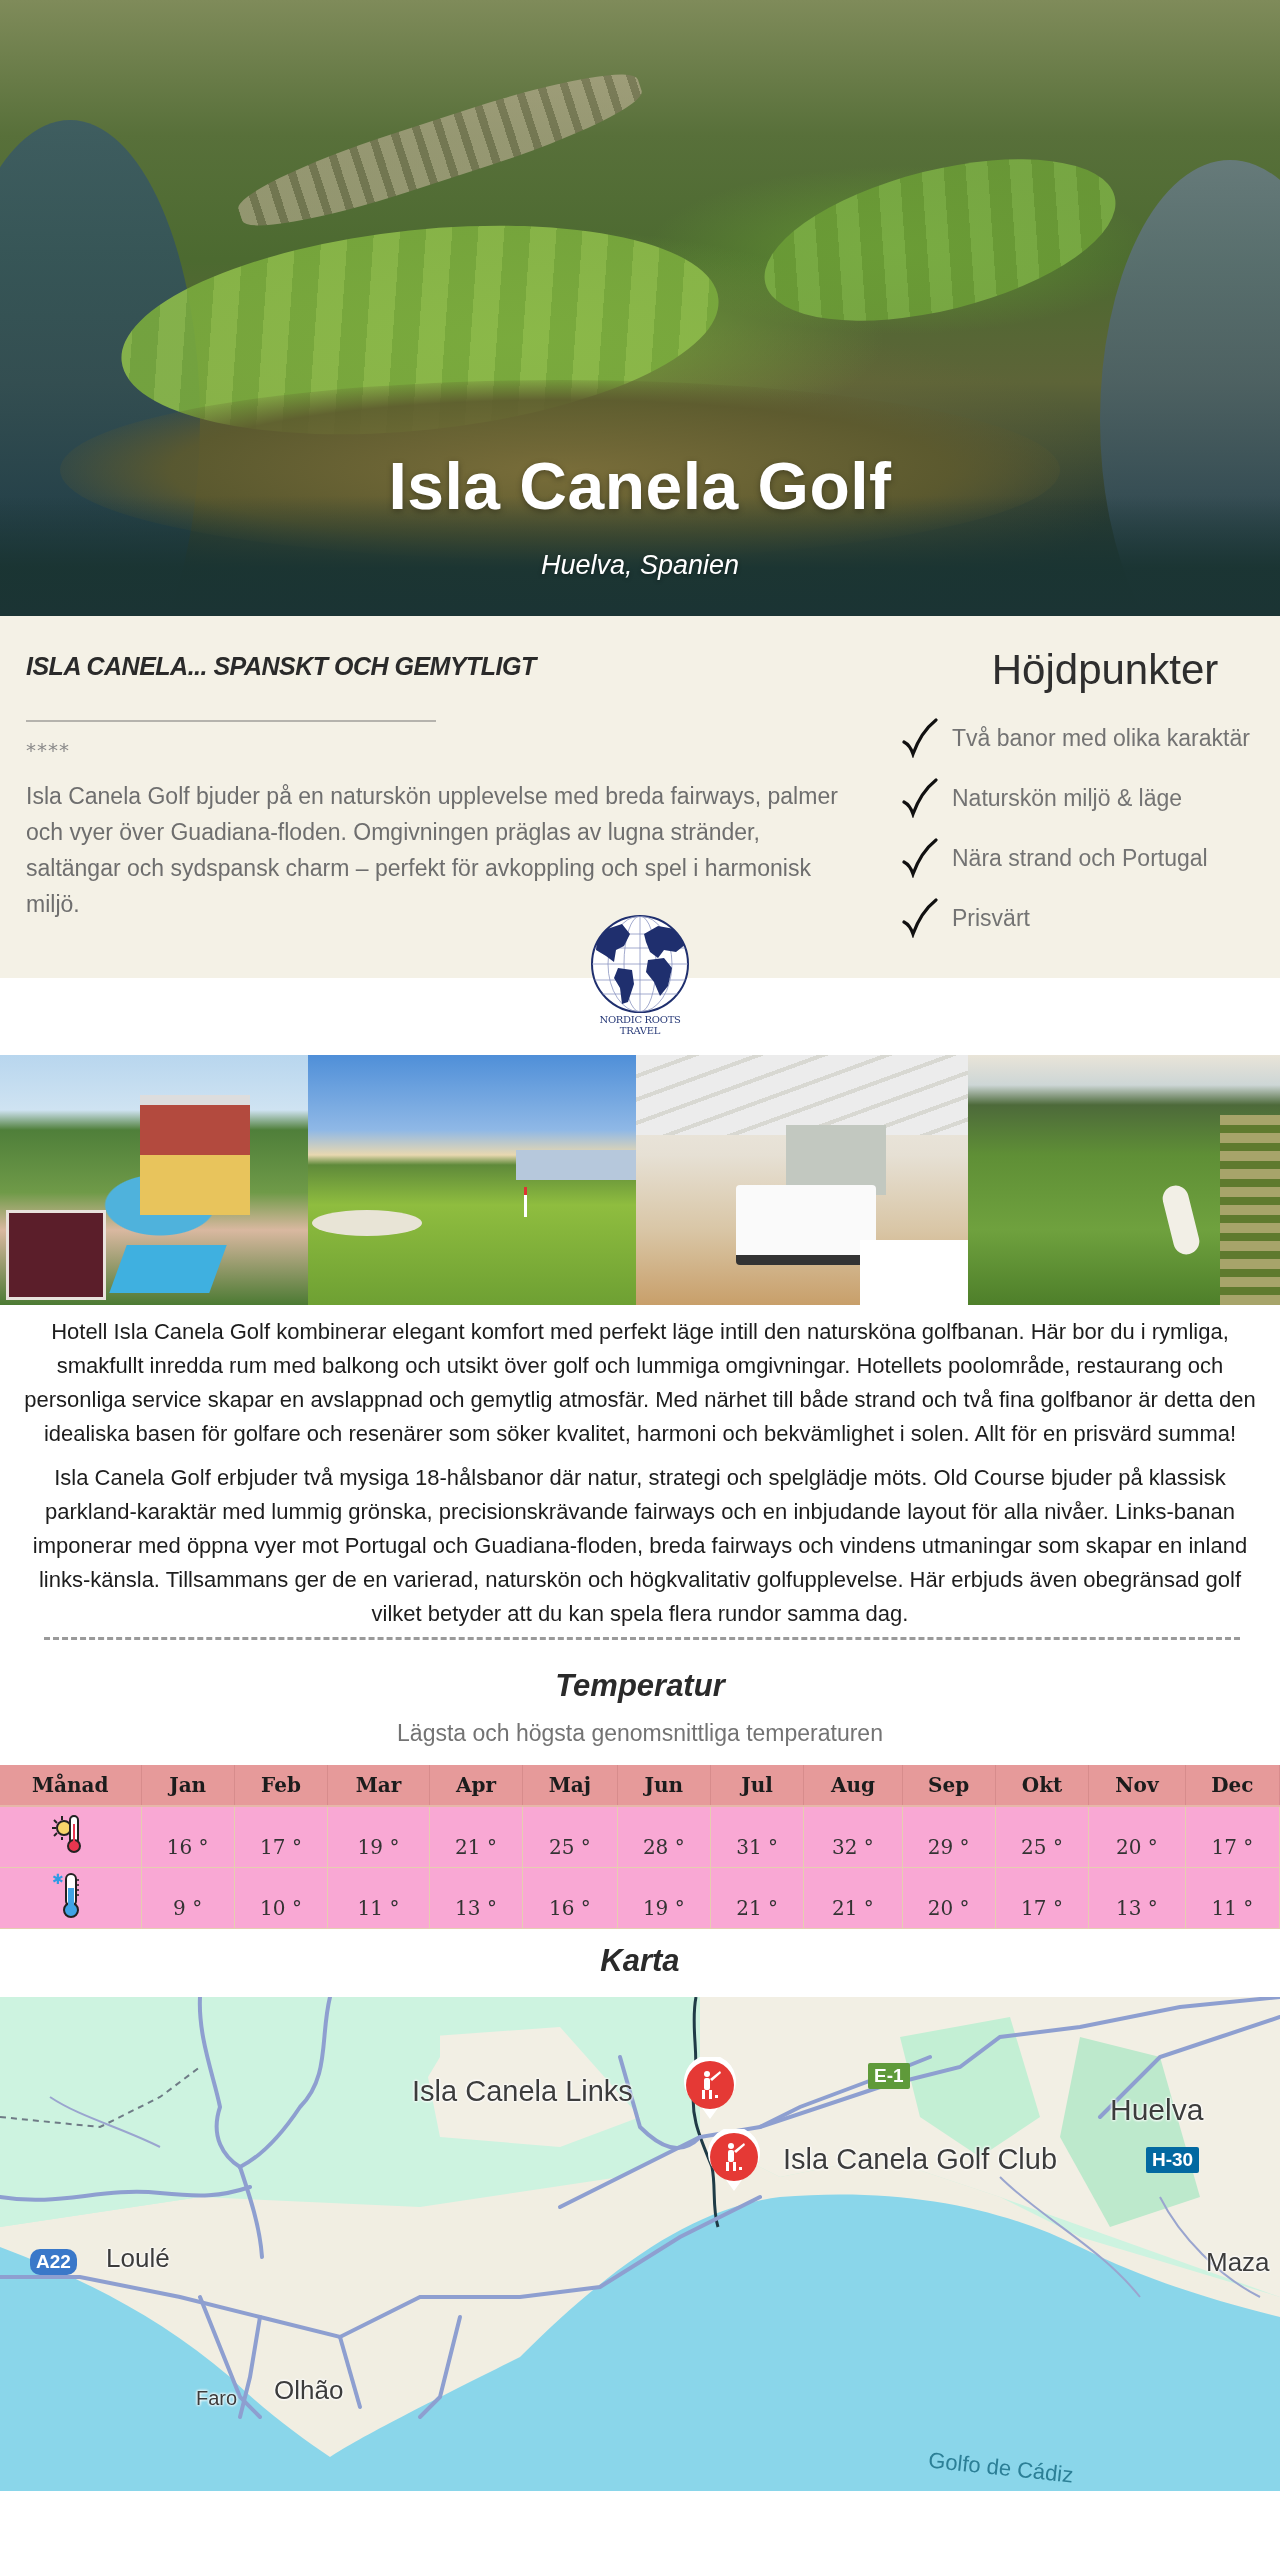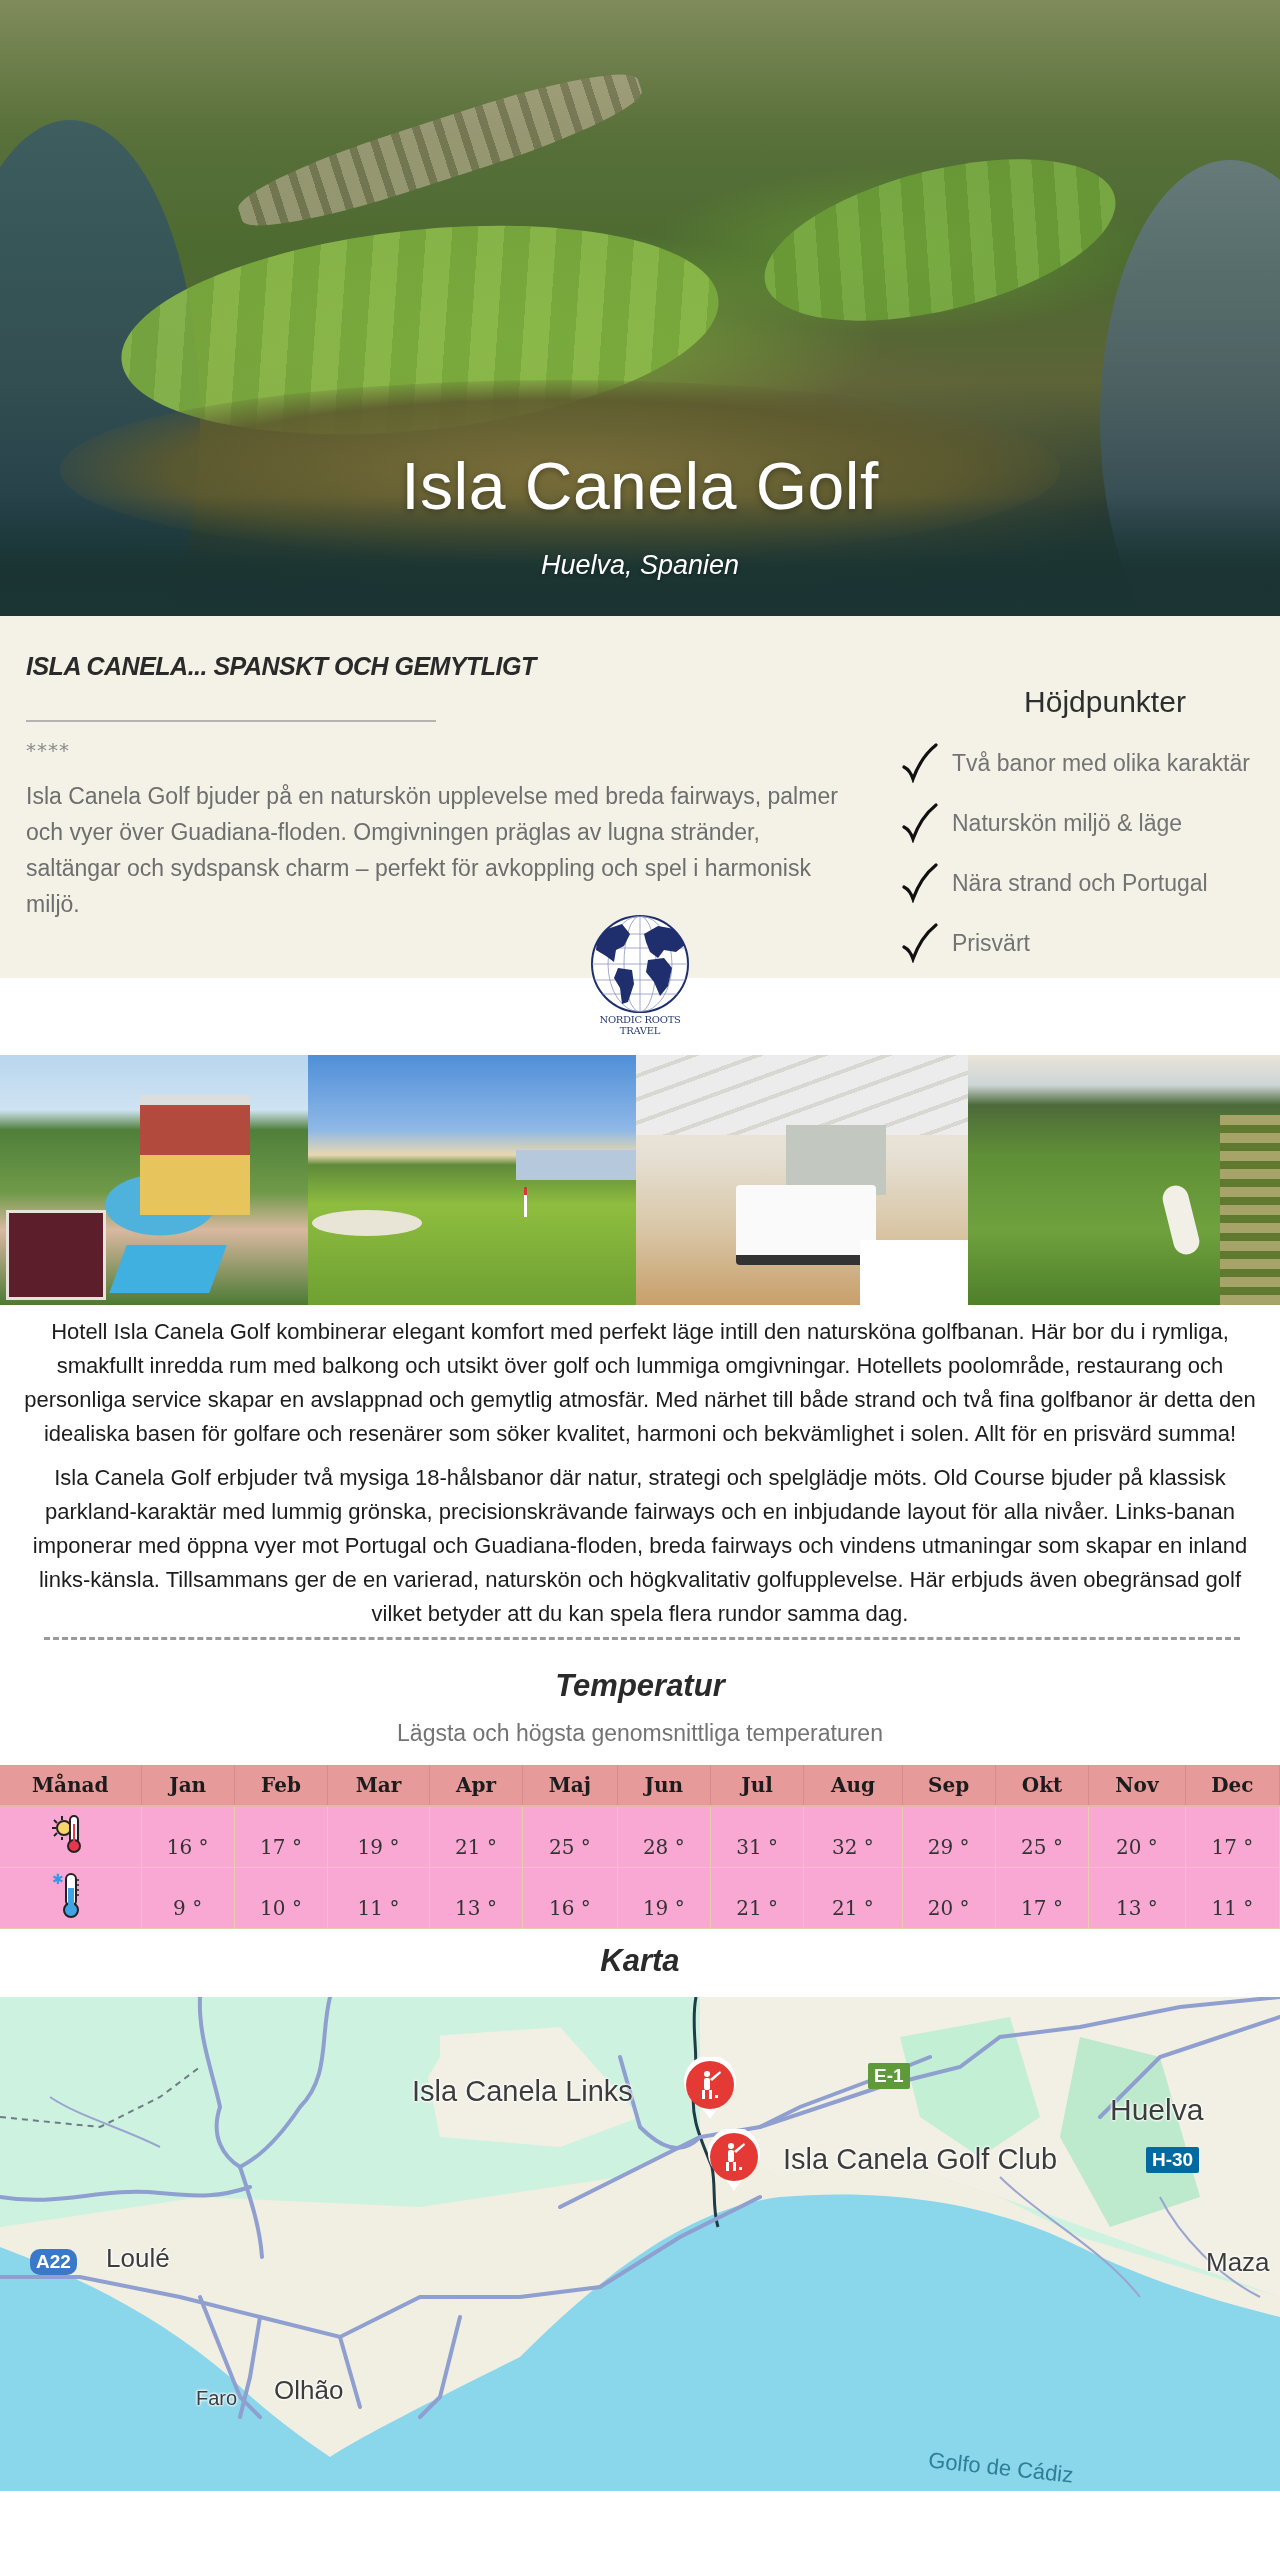--- a/index.html
+++ b/index.html
@@ -22,37 +22,37 @@
     background: linear-gradient(180deg, rgba(26,50,48,0) 0%, rgba(26,52,50,.95) 60%, #1b3434 100%); }
   .hero-fairway { position:absolute; left:120px; top:230px; width:600px; height:200px; border-radius:50%;
     background: repeating-linear-gradient(100deg,#8dbb4a 0 26px,#7aab3d 26px 52px); opacity:.9; transform:rotate(-6deg); }
   .hero-fairway2 { position:absolute; left:760px; top:170px; width:360px; height:140px; border-radius:50%;
     background: repeating-linear-gradient(100deg,#7db045 0 22px,#6c9e36 22px 44px); opacity:.85; transform:rotate(-14deg); }
   .hero-houses { position:absolute; left:230px; top:120px; width:420px; height:60px; border-radius:40%;
     background: repeating-linear-gradient(90deg,#c9b8a0 0 14px,#8a7d66 14px 22px); opacity:.55; transform:rotate(-18deg); }
   .hero-trees { position:absolute; left:60px; top:380px; width:1000px; height:180px; border-radius:50%;
     background: radial-gradient(ellipse at center, #7a6e3a 0%, #5d5a2e 55%, rgba(60,60,40,0) 75%); opacity:.9; }
   .hero-title { position:absolute; left:0; right:0; top:448px; text-align:center; color:#fff;
-    font-family:"Liberation Sans", sans-serif; font-size:66px; font-weight:400; letter-spacing:0.5px;
+    font-family:"Liberation Sans", sans-serif; font-size:66px; font-weight:700; letter-spacing:0.5px;
     text-shadow: 0 2px 6px rgba(0,0,0,.35); }
   .hero-sub { position:absolute; left:0; right:0; top:550px; text-align:center; color:#fff;
     font-family:"Liberation Sans", sans-serif; font-style:italic; font-size:27px;
     text-shadow: 0 1px 4px rgba(0,0,0,.4); }
 
   
   .intro { position:relative; background:#f4f1e6; height:362px; }
   .intro-heading { position:absolute; left:26px; top:36px; font-family:"Liberation Sans", sans-serif;
     font-style:italic; font-weight:700; font-size:25px; color:#2a2a2a; letter-spacing:-0.5px; }
   .intro-rule { position:absolute; left:26px; top:104px; width:410px; height:2px; background:#b5b3ad; }
   .intro-stars { position:absolute; left:26px; top:122px; font-size:20px; color:#8a8a8a; letter-spacing:1px; }
   .intro-text { position:absolute; left:26px; top:162px; width:830px; font-family:"Liberation Sans", sans-serif;
     font-size:23px; line-height:36px; color:#6e6e6e; }
   .highlights { position:absolute; left:900px; top:30px; width:380px; }
-  .highlights-title { font-family:"Liberation Sans", sans-serif; font-size:30px; color:#2e2e2e;
-    text-align:center; padding-left:30px; margin-bottom:14px;margin-top:39px; }
+  .highlights-title { font-family:"Liberation Sans", sans-serif; font-size:42px; color:#2e2e2e;
+    text-align:center; padding-left:30px; margin-bottom:14px; }
   .hl-item { display:flex; align-items:center; height:60px; }
   .hl-check { width:40px; height:40px; margin-right:12px; flex:0 0 40px; }
   .hl-text { font-family:"Liberation Sans", sans-serif; font-size:23px; color:#737373; white-space:nowrap; }
 
   
   .logo { position:absolute; left:584px; top:296px; width:112px; height:120px; text-align:center; }
   .logo svg { display:block; margin:0 auto; }
   .logo-text { font-family:"DejaVu Serif", serif; font-size:10px; color:#283a78; letter-spacing:-0.3px; margin-top:-2px; }
 
   .spacer-white { height:77px; background:#fff; }

